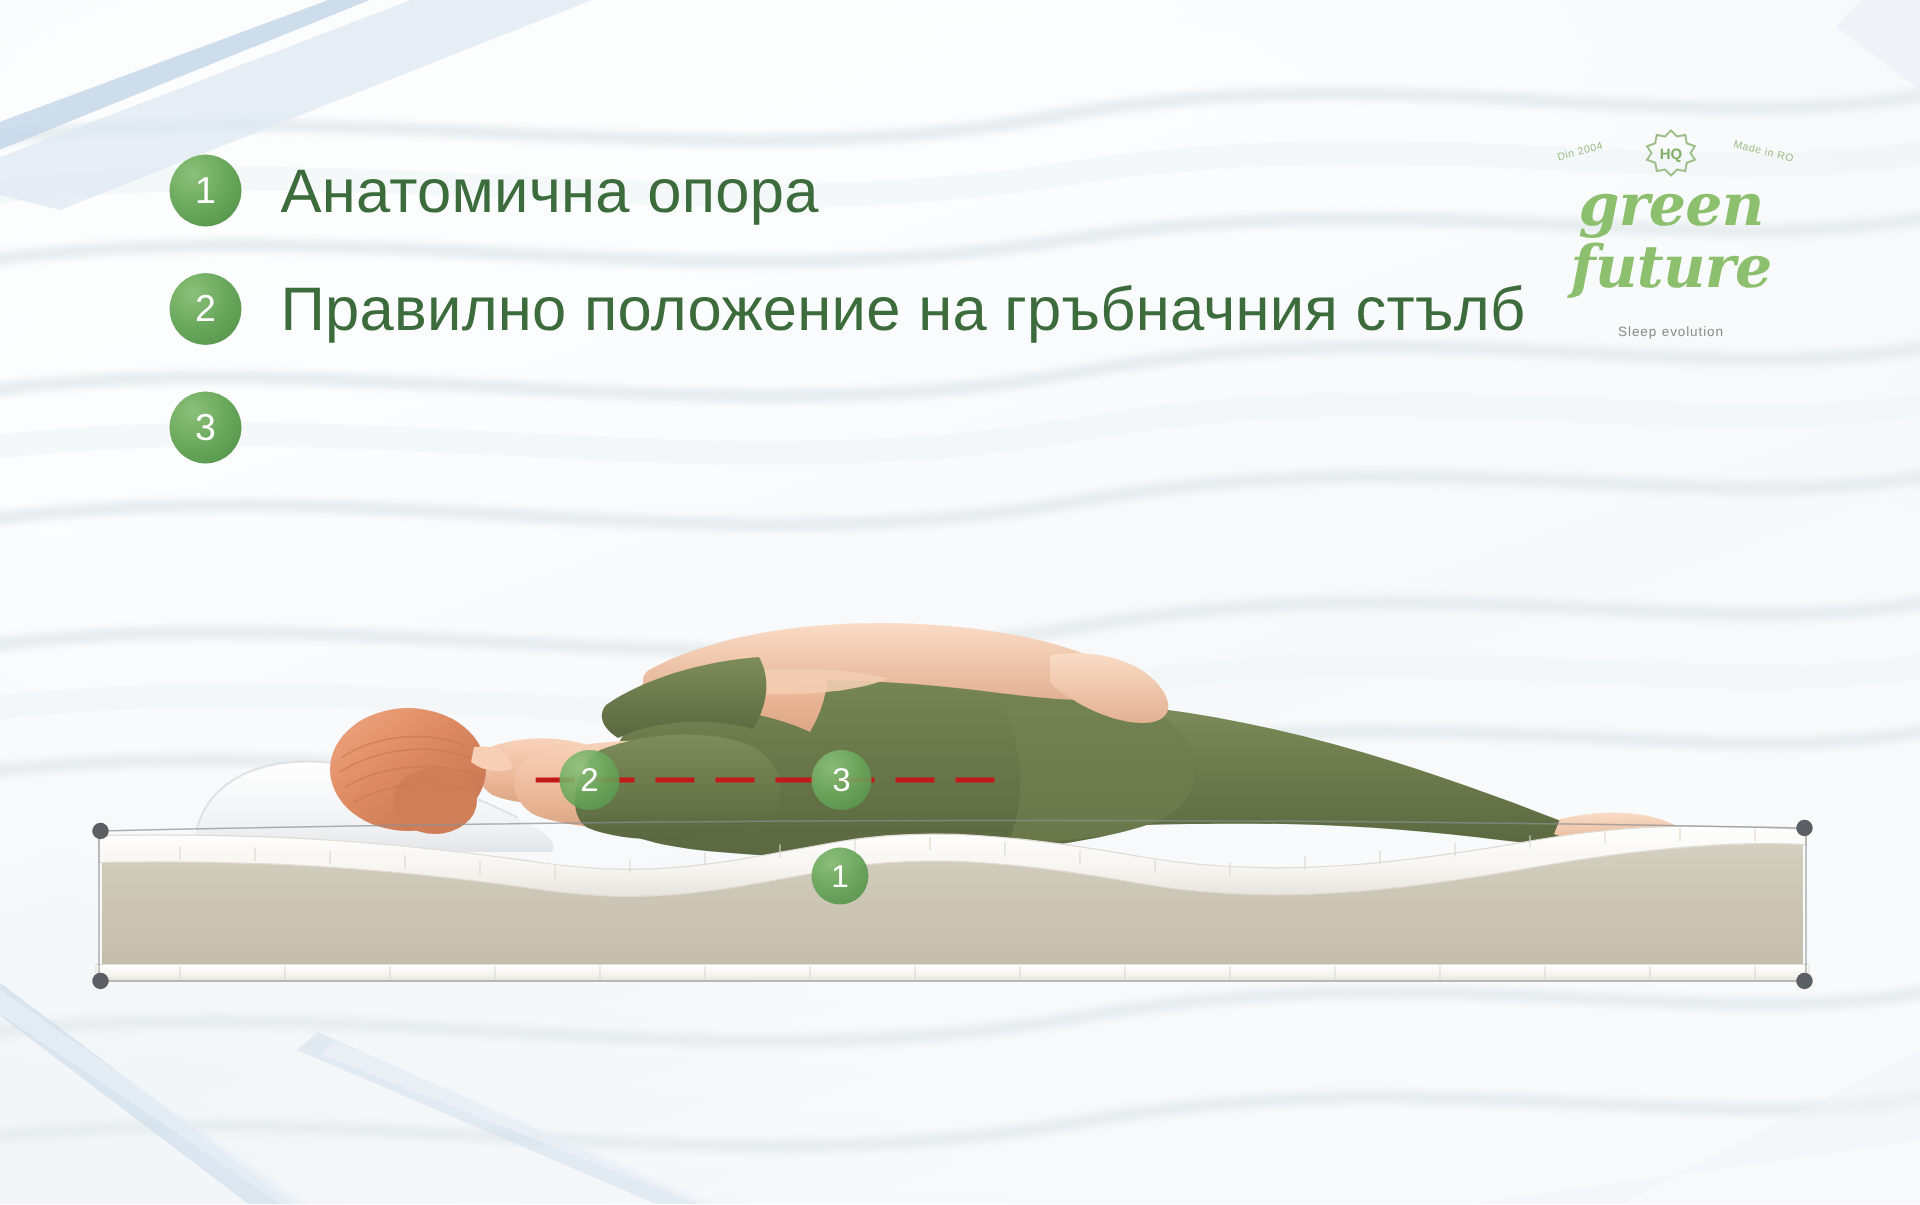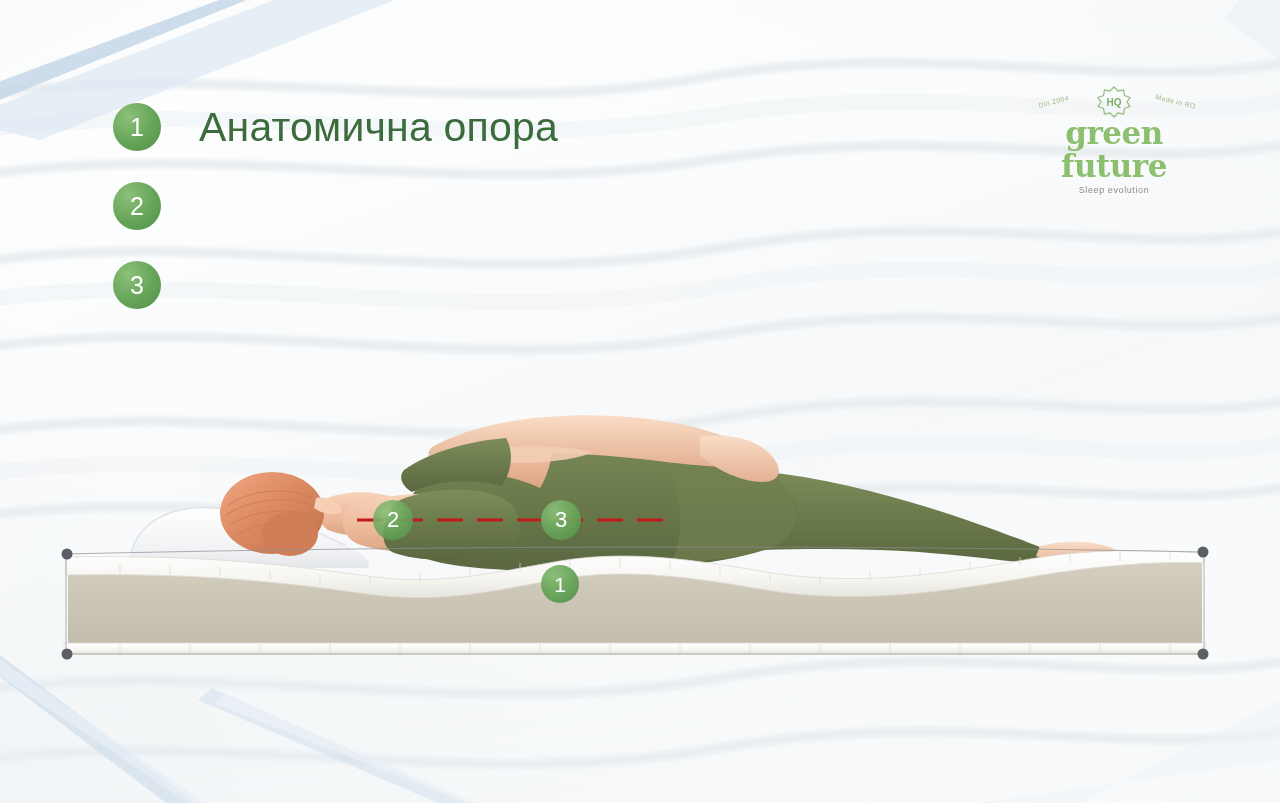--- a/index.html
+++ b/index.html
@@ -45,21 +45,21 @@
     width:48px; height:48px; border-radius:50%;
     background:radial-gradient(circle at 32% 28%, #8cc07a 0%, #6aa85c 48%, #4e8f46 100%);
     color:#ffffff;
     display:flex; align-items:center; justify-content:center;
     font-size:25px; font-weight:400; line-height:1;
     flex:0 0 auto;
     box-shadow:0 0 0 0 rgba(0,0,0,0);
     letter-spacing:0;
   }
   .feature-text{
-    margin-left:38px;
+    margin-left:26px;
     font-size:41px;
     color:#3c6b3c;
     white-space:nowrap;
     line-height:1;
     letter-spacing:.2px;
   }
 
   
   .logo{
     position:absolute; left:1030px; top:88px; width:168px; height:82px;
@@ -79,28 +79,29 @@
   }
   .logo-made{
     position:absolute; right:2px; top:10px;
     font-size:7px; color:#9bbd86; letter-spacing:.4px;
     transform:rotate(14deg);
     font-family:"Liberation Sans", sans-serif;
   }
   .logo-word{
     margin-top:-1px;
     font-family:"DejaVu Serif", serif;
-    font-size:31px;
+    font-style:italic;
+    font-size:39px;
     color:#8cbf6e;
     letter-spacing:-.5px;
     line-height:1.05;
     font-weight:700;
   }
   .logo-tag{
-    margin-top:3px;
+    margin-top:17px;
     font-size:9px;
     color:#8a8d8a;
     letter-spacing:.6px;
   }
 
   
   .person{ position:absolute; left:0; top:0; width:1280px; height:803px; pointer-events:none; }
 
   
   .mattress{
@@ -187,20 +188,21 @@
 
   <div class="feature-list">
 
     <div class="feature-row">
       <div class="badge">1</div>
       <div class="feature-text">Анатомична опора</div>
     </div>
 
     <div class="feature-row">
       <div class="badge">2</div>
+      <div class="feature-text">Правилно положение на гръбначния стълб</div>
     </div>
 
     <div class="feature-row">
       <div class="badge">3</div>
     </div>
 
   </div>
 
   <div class="logo">
     <div class="logo-top">

